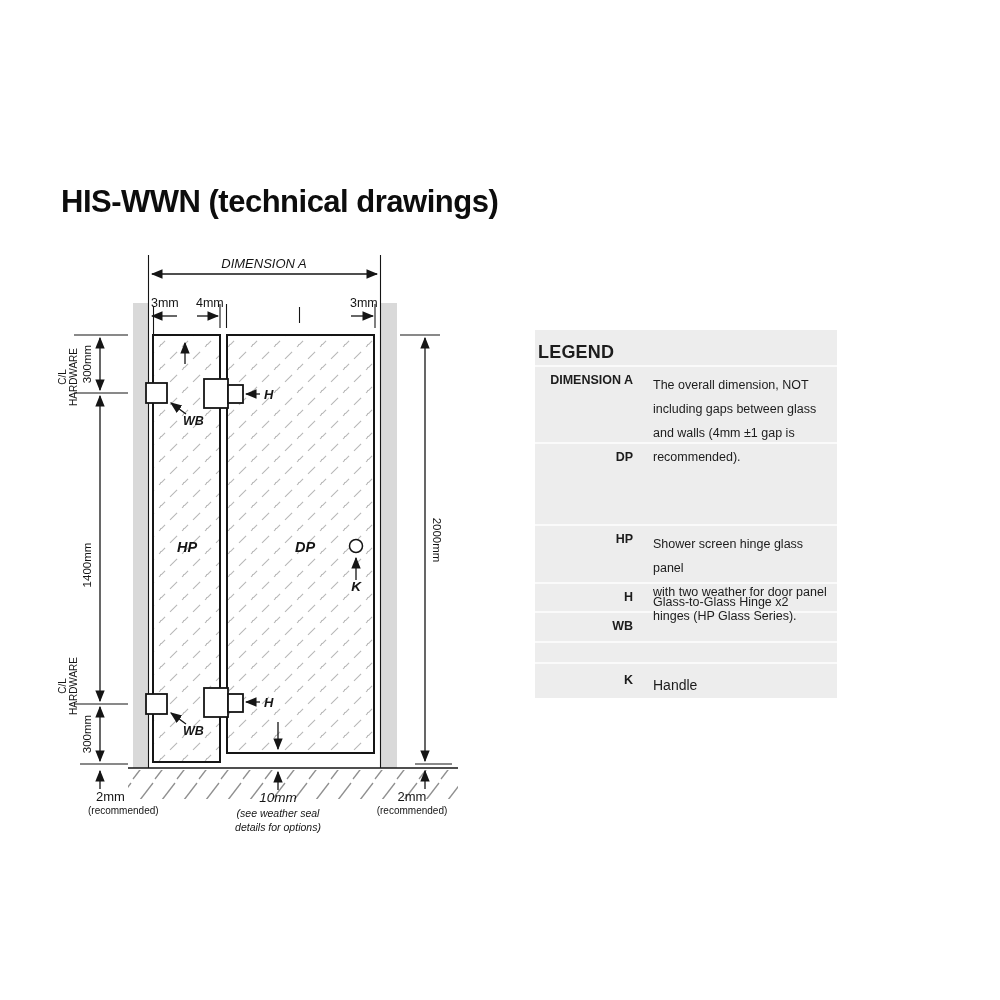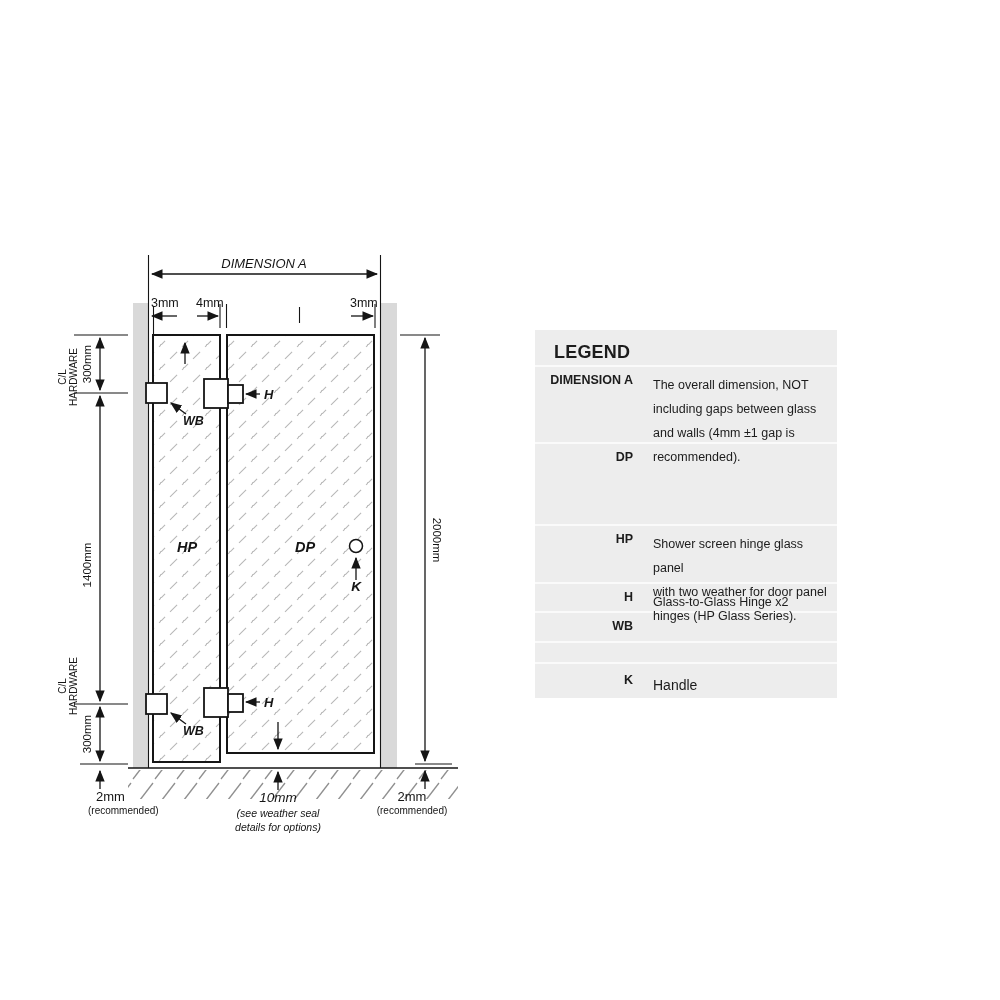--- a/index.html
+++ b/index.html
@@ -14,21 +14,21 @@
   }
   svg.drawing { position:absolute; left:0; top:0; }
   svg.drawing text { fill:#151515; font-family:"Liberation Sans", sans-serif; }
 
   
   .legend {
     position:absolute; left:535px; top:330px; width:302px; height:368px;
     background:#ededed; color:#1c1c1c;
   }
   .legend-header {
-    box-sizing:border-box; height:35px; padding:12px 0 0 19px;
+    box-sizing:border-box; height:35px; padding:12px 0 0 3px;
     font-size:18px; font-weight:bold; letter-spacing:0.2px;
   }
   .legend-row {
     display:flex; box-sizing:border-box;
     border-top:2px solid #fafafa; padding-top:6px;
   }
   .legend-row .term {
     flex:none; width:98px; text-align:right;
     font-weight:bold; font-size:12.5px; line-height:15.5px;
   }
@@ -49,20 +49,21 @@
     position:absolute; left:535px; top:705px; width:302px;
     text-align:center; font-style:italic; font-size:12.5px; color:#222;
     white-space:nowrap;
   }
 </style>
 </head>
 <body>
 
 <div class="page">
 
+  <div class="title">HIS-WWN (technical drawings)</div>
 
   <svg class="drawing" width="1000" height="1000" viewBox="0 0 1000 1000">
     <defs>
       <marker id="mA" viewBox="0 0 10 10" refX="9" refY="5" markerWidth="9" markerHeight="9" orient="auto-start-reverse">
         <path d="M0,1 L10,5 L0,9 Z" fill="#151515"></path>
       </marker>
       <pattern id="glassHatch" width="23" height="23" patternUnits="userSpaceOnUse">
         <line x1="-3" y1="26" x2="26" y2="-3" stroke="#b8b8b8" stroke-width="1.1" stroke-dasharray="10 7"></line>
         <line x1="8" y1="37" x2="37" y2="8" stroke="#c6c6c6" stroke-width="1" stroke-dasharray="7 9"></line>
       </pattern>

